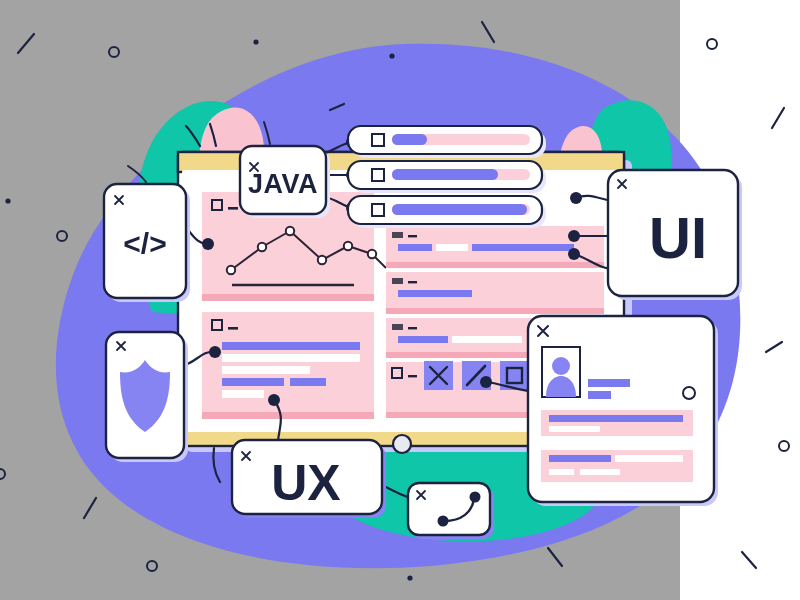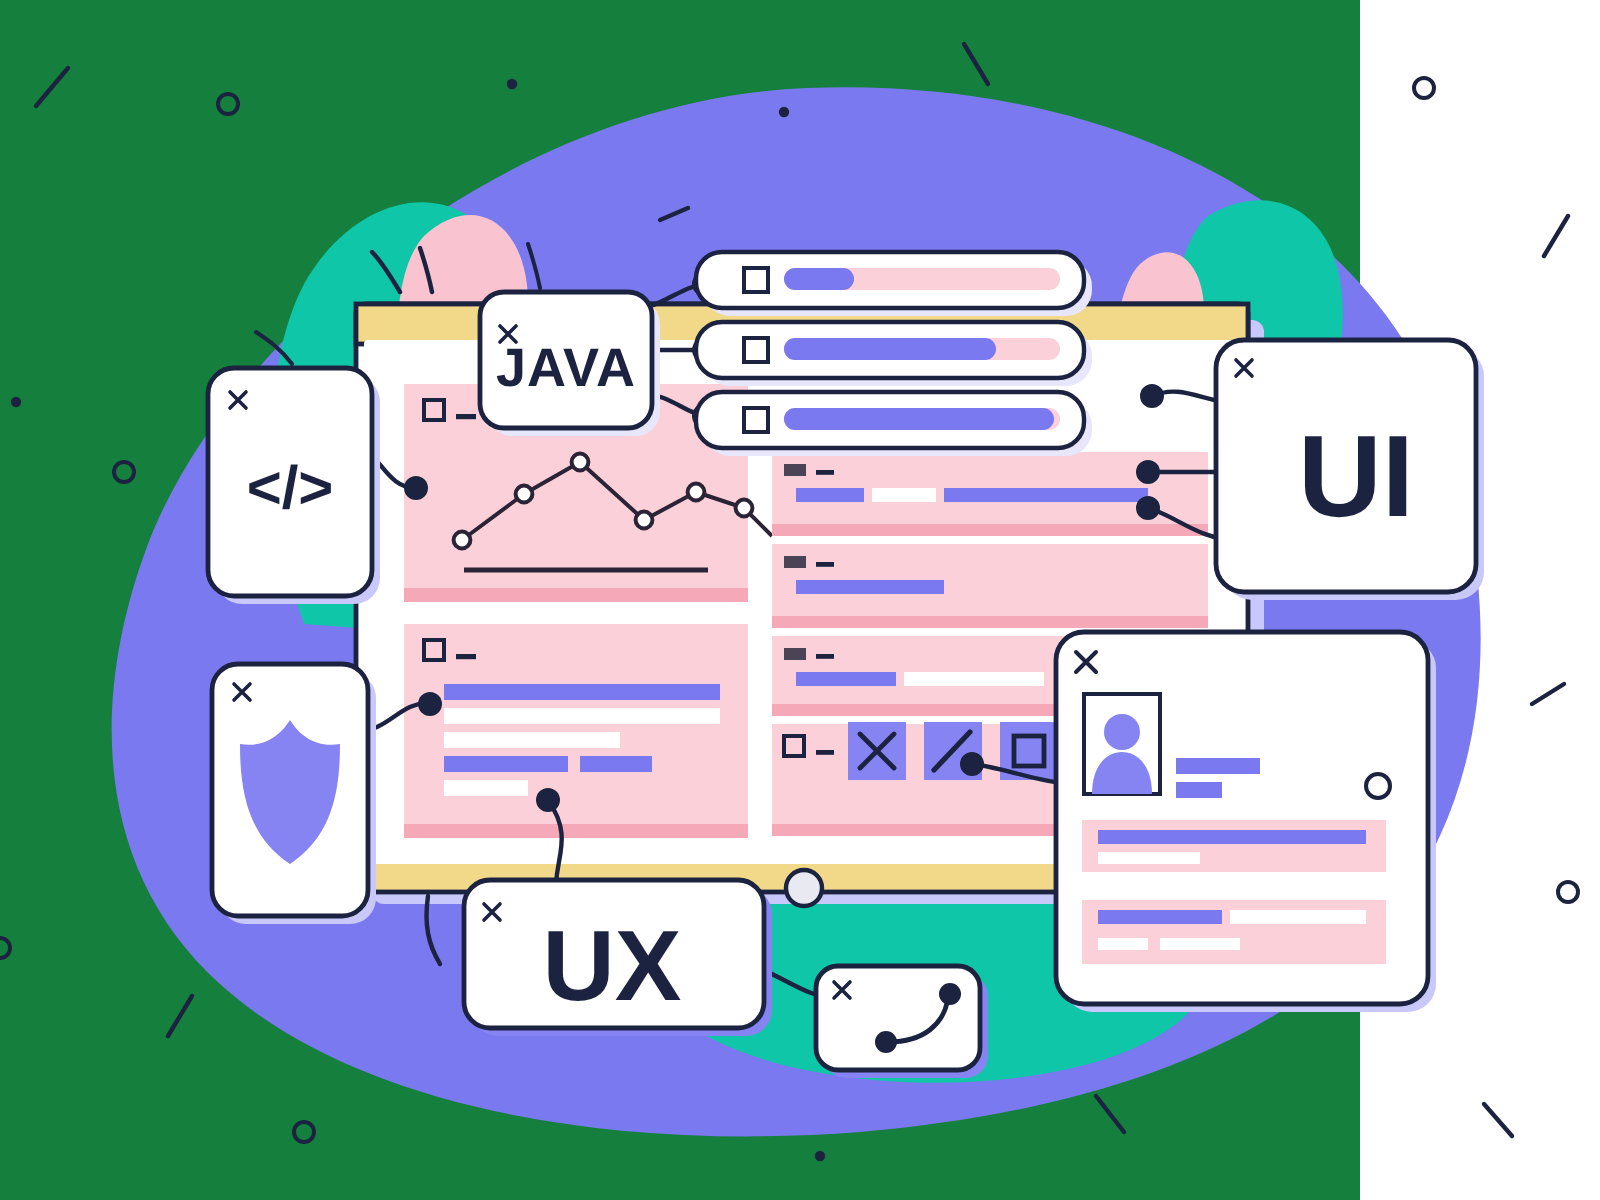--- a/index.html
+++ b/index.html
@@ -1,17 +1,17 @@
 <!DOCTYPE html>
 <html><head>
 <meta charset="utf-8">
 <style>
   html,body{margin:0;padding:0;background:#ffffff;}
   body{width:800px;height:600px;overflow:hidden;font-family:"Liberation Sans",sans-serif;}
-  #stage{position:relative;width:680px;height:600px;background:#15803d;}
+  #stage{position:relative;width:680px;height:600px;background:#a3a3a3;}
   #stage svg{position:absolute;top:0;left:0;width:800px;height:600px;display:block;}
   .lbl{font-family:"Liberation Sans",sans-serif;font-weight:bold;fill:#1c2340;}
 </style>
 </head>
 <body>
 
 <div id="stage">
 <svg viewBox="0 0 800 600" xmlns="http://www.w3.org/2000/svg">
   <defs>
     <clipPath id="screenClip">

